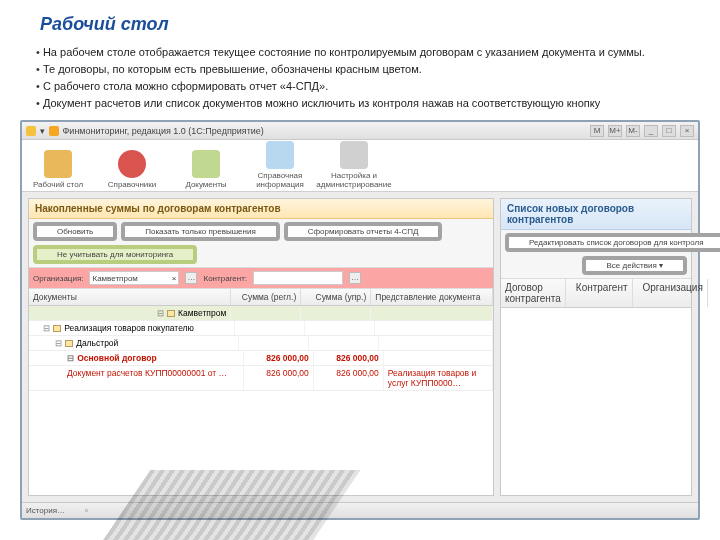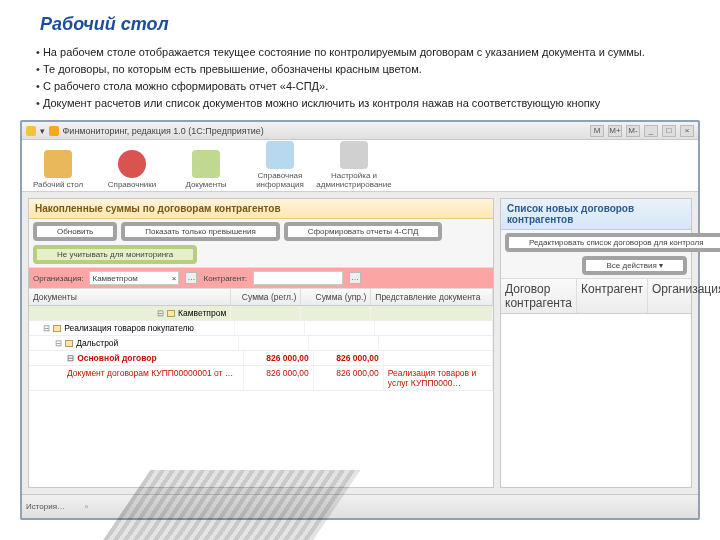--- a/index.html
+++ b/index.html
@@ -55,24 +55,24 @@
   .td { padding: 2px 4px; border-right: 1px solid #f2f2f2; }
   .tr.sel { background: #e8f0d8; text-align: right; }
   .row-red { color: #c41200; font-weight: bold; }
   .row-red2 { color: #c41200; }
   .pad1 { padding-left: 14px; }
   .pad2 { padding-left: 26px; }
   .pad3 { padding-left: 38px; }
   .sq { display: inline-block; width: 8px; height: 7px; border: 1px solid #b0a060; background: #ffe5a0; margin-right: 3px; vertical-align: middle; }
   .minus { color: #888; margin-right: 3px; }
 
-  .rhead { display: flex; background: linear-gradient(#fafafa,#ececec); border-bottom: 1px solid #ccc; font-size: 12px; color: #444; }
+  .rhead { display: flex; background: linear-gradient(#fafafa,#ececec); border-bottom: 1px solid #ccc; font-size: 10px; color: #444; gap: 6px; }
   .rth { padding: 3px 4px; border-right: 1px solid #ddd; flex: 1; }
 
-  .status { height: 24px; background: linear-gradient(#f0f0f0,#e0e0e0); border-top: 1px solid #c8c8c8; display: flex; align-items: center; font-size: 8px; color: #555; padding: 0 4px; gap: 20px; }
+  .status { height: 16px; background: linear-gradient(#f0f0f0,#e0e0e0); border-top: 1px solid #c8c8c8; display: flex; align-items: center; font-size: 8px; color: #555; padding: 0 4px; gap: 20px; }
 
   .decor { position: absolute; left: 120px; bottom: -20px; width: 210px; height: 90px; transform: skewX(-34deg); background: repeating-linear-gradient(90deg, rgba(0,0,0,0.35) 0 5px, rgba(0,0,0,0.18) 5px 10px); opacity: 0.6; pointer-events: none; }
 </style>
 </head>
 <body>
 
 <div class="slide-title">Рабочий стол</div>
 <ul class="bullets">
   <li>На рабочем столе отображается текущее состояние по контролируемым договорам с указанием    документа и суммы.</li>
   <li>Те договоры, по которым есть превышение, обозначены красным цветом.</li>
@@ -166,21 +166,21 @@
           <div class="td colC"></div>
           <div class="td colD"></div>
         </div>
         <div class="tr row-red">
           <div class="td colA pad3"><span class="minus">⊟</span><span>Основной договор</span></div>
           <div class="td colB">826 000,00</div>
           <div class="td colC">826 000,00</div>
           <div class="td colD"></div>
         </div>
         <div class="tr row-red2">
-          <div class="td colA pad3"><span>Документ договорам КУПП00000001 от …</span></div>
+          <div class="td colA pad3"><span>Документ расчетов КУПП00000001 от …</span></div>
           <div class="td colB">826 000,00</div>
           <div class="td colC">826 000,00</div>
           <div class="td colD">Реализация товаров и услуг КУПП0000…</div>
         </div>
       </div>
     </div>
 
     <div class="panel right">
       <div class="phdr blue">Список новых договоров контрагентов</div>
       <div class="toolbar">

